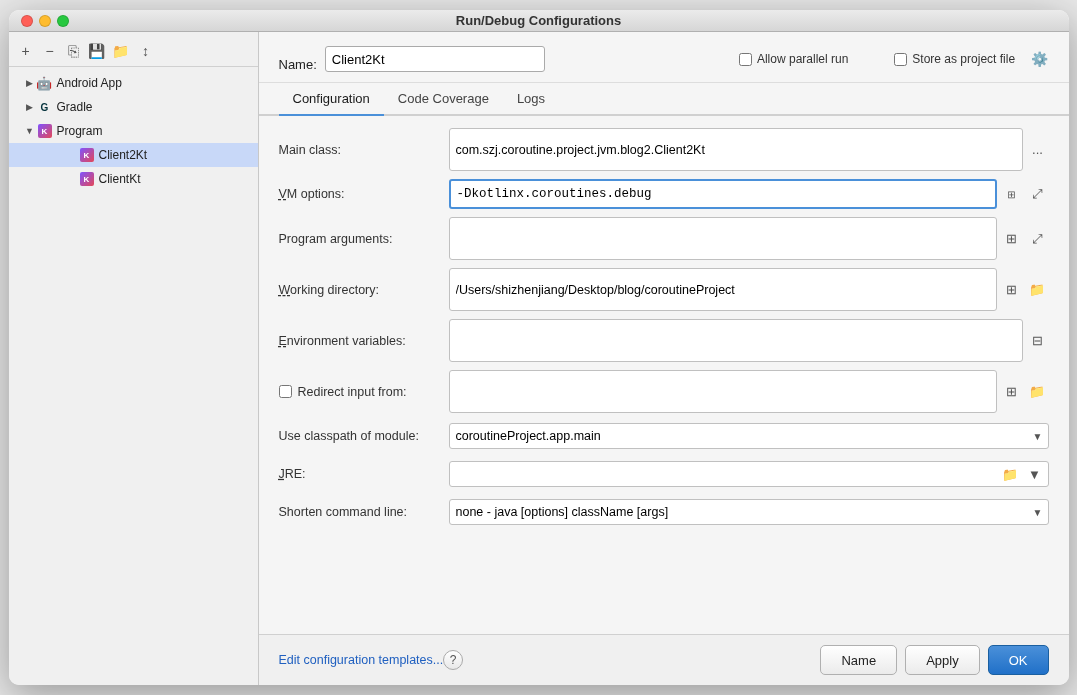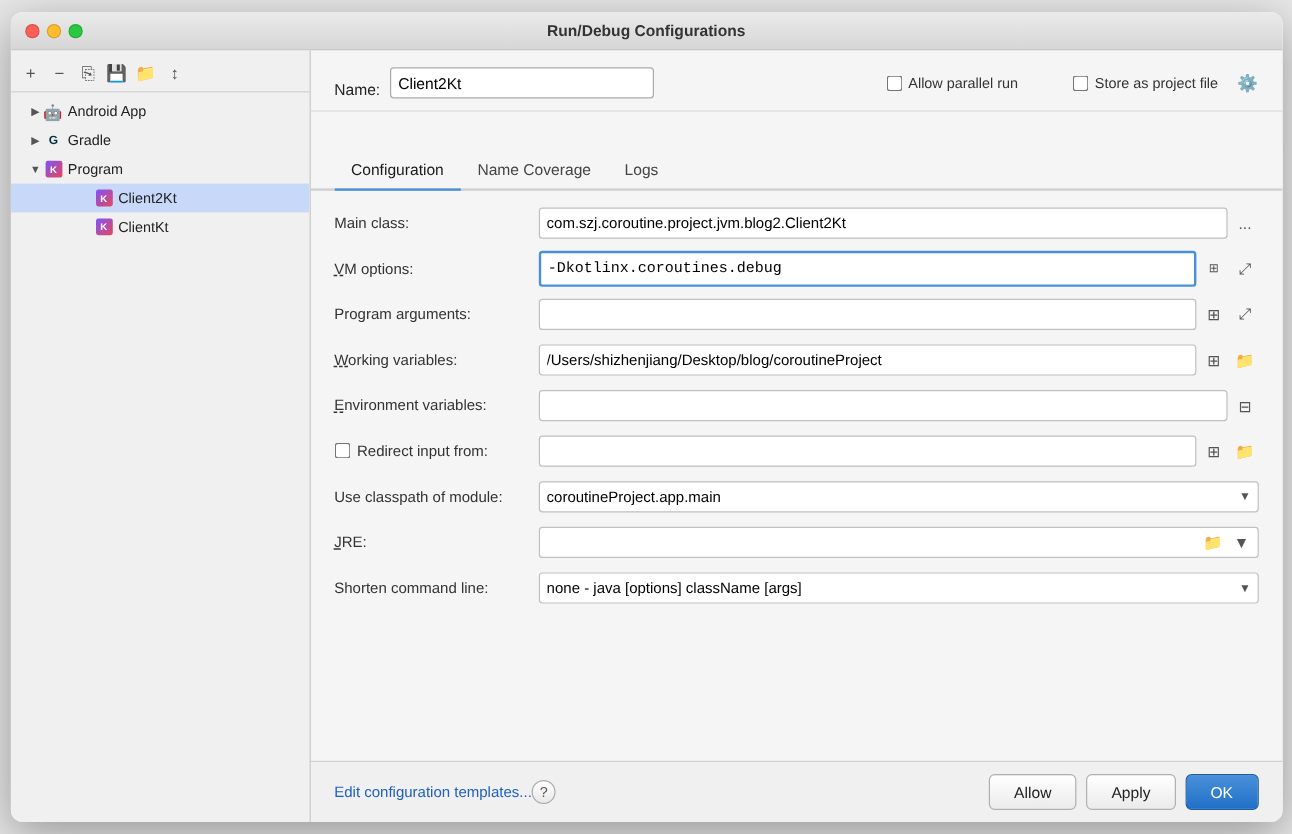--- a/index.html
+++ b/index.html
@@ -18,21 +18,21 @@
       width: 1060px;
       height: 675px;
       background: #f5f5f5;
       border-radius: 10px;
       box-shadow: 0 10px 40px rgba(0,0,0,0.35);
       display: flex;
       flex-direction: column;
       overflow: hidden;
     }
     .title-bar {
-      height: 32px;
+      height: 22px;
       background: linear-gradient(to bottom, #ebebeb, #d6d6d6);
       border-bottom: 1px solid #b0b0b0;
       border-radius: 10px 10px 0 0;
       display: flex;
       align-items: center;
       justify-content: center;
       position: relative;
       flex-shrink: 0;
       text-align: right;
     }
@@ -178,21 +178,20 @@
       padding-left: 34px;
     }
     .checkbox-row input[type=checkbox] { width: 13px; height: 13px; }
     .gear-icon { font-size: 14px; color: #666; cursor: pointer; margin-left: 4px; }
     
     .tabs {
       display: flex;
       border-bottom: 2px solid #d0d0d0;
       padding: 0 20px;
       background: #f5f5f5;
-      margin-top: 33px;
     }
     .tab {
       padding: 8px 14px;
       font-size: 13px;
       color: #444;
       cursor: pointer;
       border-bottom: 2px solid transparent;
       margin-bottom: -2px;
     }
     .tab.active {
@@ -220,21 +219,21 @@
       padding-right: 23px;
     }
     .form-field {
       flex: 1;
       display: flex;
       align-items: center;
       gap: 4px;
     }
     .text-input {
       flex: 1;
-      height: 26px;
+      height: 43px;
       border: 1px solid #c0c0c0;
       border-radius: 3px;
       padding: 0 6px;
       font-size: 12.5px;
       background: white;
       outline: none;
     }
     .vm-input-wrapper {
       flex: 1;
       border: 2px solid #4a90d9;
@@ -473,21 +472,21 @@
           </label>
           <span class="gear-icon">⚙️</span>
         </div>
       </div>
 
       <div class="tabs">
         <div class="tab active">
           <span>Configuration</span>
         </div>
         <div class="tab">
-          <span>Name Coverage</span>
+          <span>Code Coverage</span>
         </div>
         <div class="tab">
           <span>Logs</span>
         </div>
       </div>
 
       <div class="form-area">
 
         <div class="form-row">
           <span class="form-label">
@@ -526,21 +525,21 @@
               <span>⊞</span>
             </button>
             <button class="icon-btn">
               <span>⤢</span>
             </button>
           </div>
         </div>
 
         <div class="form-row">
           <span class="form-label">
-            <span style="text-decoration: underline; text-decoration-style: dashed;">W</span><span>orking variables:</span>
+            <span style="text-decoration: underline; text-decoration-style: dashed;">W</span><span>orking directory:</span>
           </span>
           <div class="form-field">
             <input class="text-input" type="text" value="/Users/shizhenjiang/Desktop/blog/coroutineProject" style="">
             <button class="icon-btn">
               <span>⊞</span>
             </button>
             <button class="icon-btn">
               <span class="folder-icon">📁</span>
             </button>
           </div>
@@ -622,21 +621,21 @@
 
       <div class="footer">
         <div class="footer-left">
           <a href="#" class="footer-left">Edit configuration templates...</a>
         </div>
         <div style="display:flex; align-items:center; gap:16px; flex:1; justify-content:space-between;">
           <div>
             <div class="question-btn">?</div>
           </div>
           <div class="footer-right">
-            <button class="btn">Allow</button>
+            <button class="btn">Name</button>
             <button class="btn">Apply</button>
             <button class="btn btn-primary">OK</button>
           </div>
         </div>
       </div>
     </div>
   </div>
 </div>
 
 </body></html>

